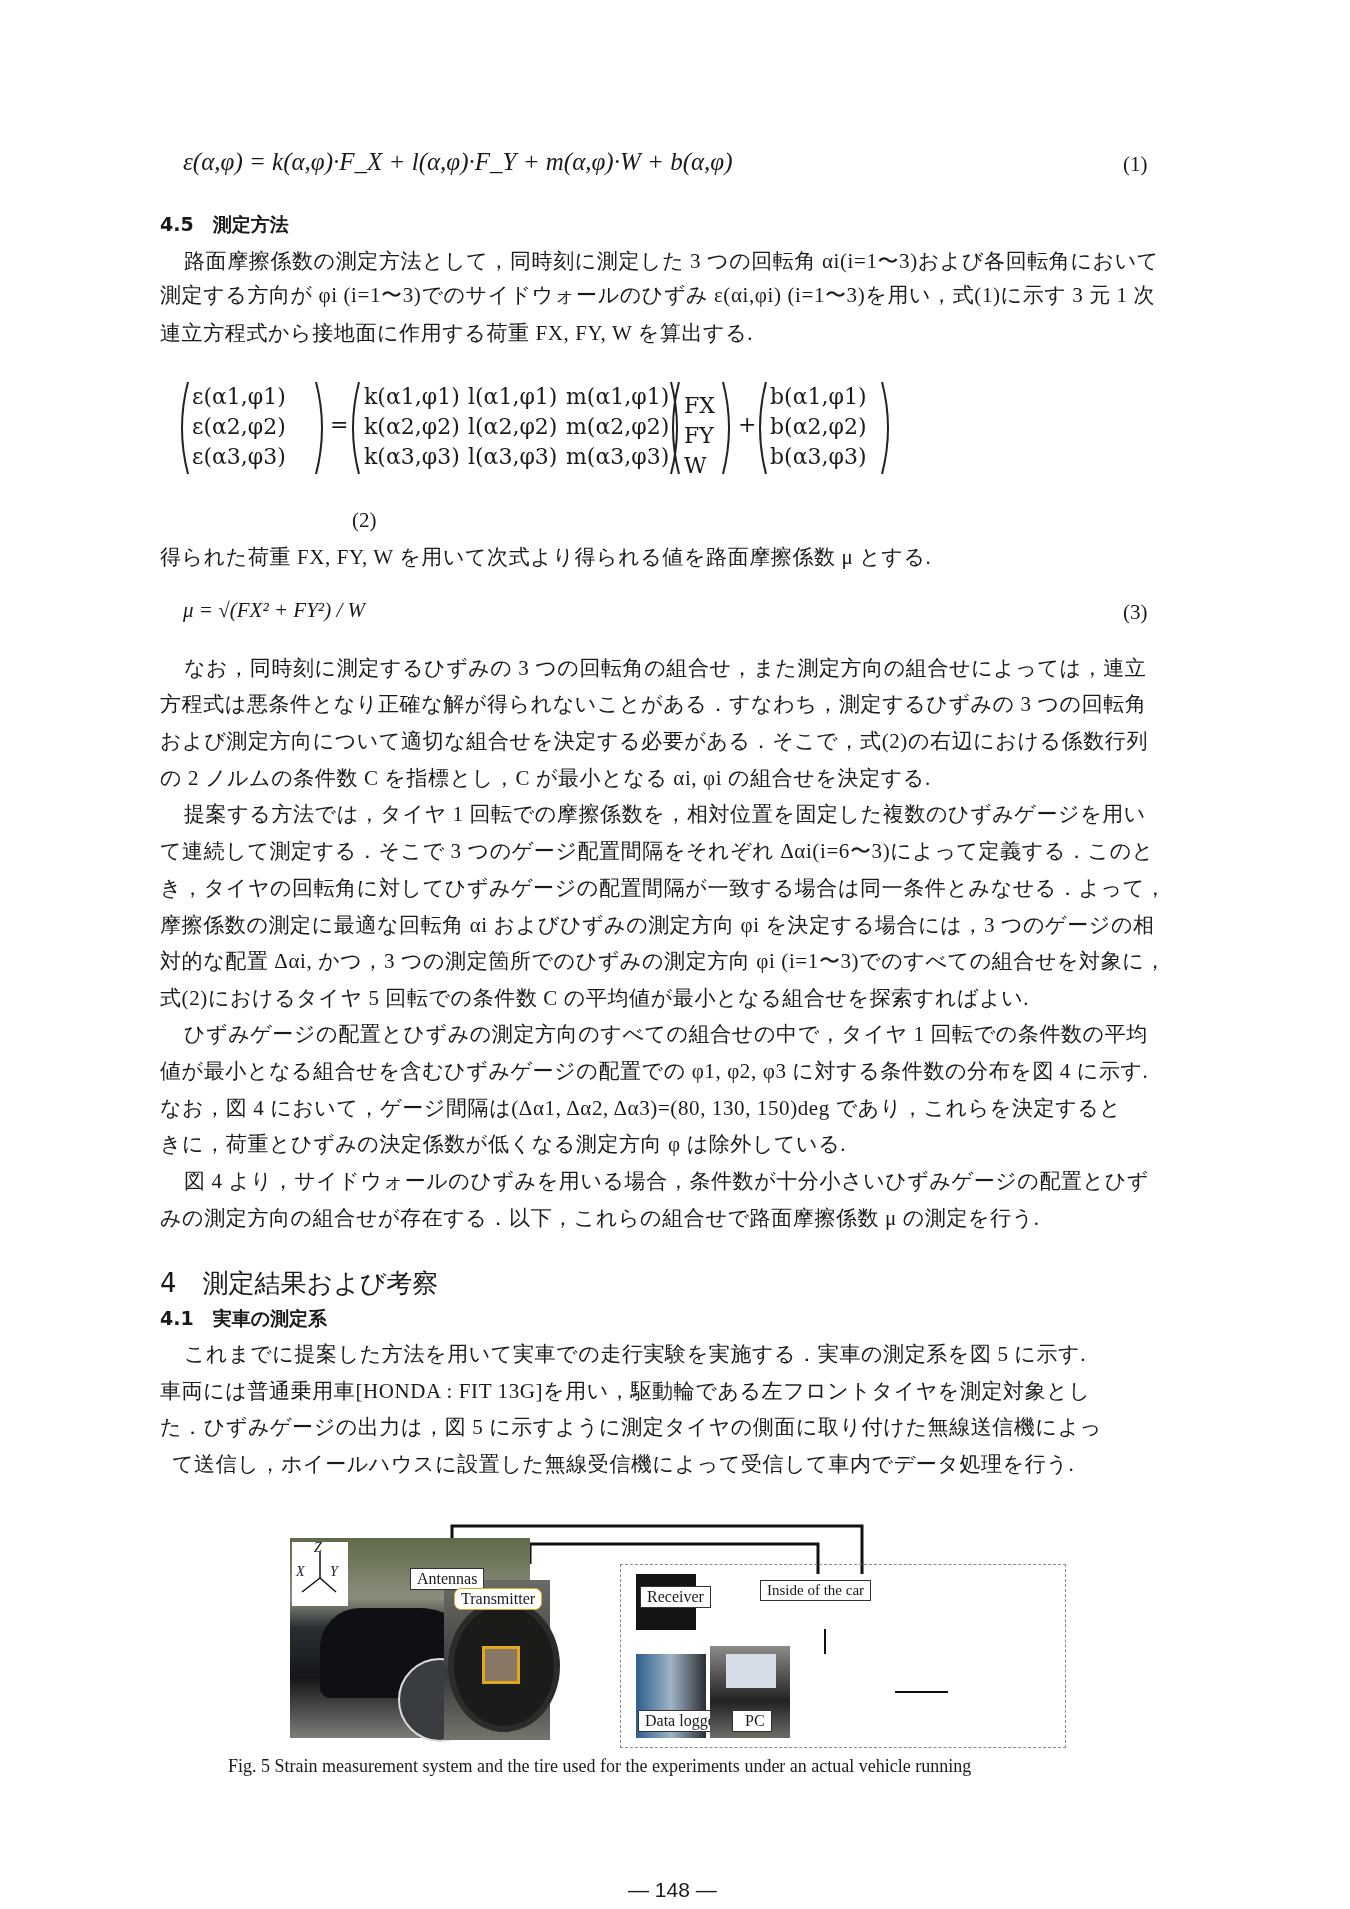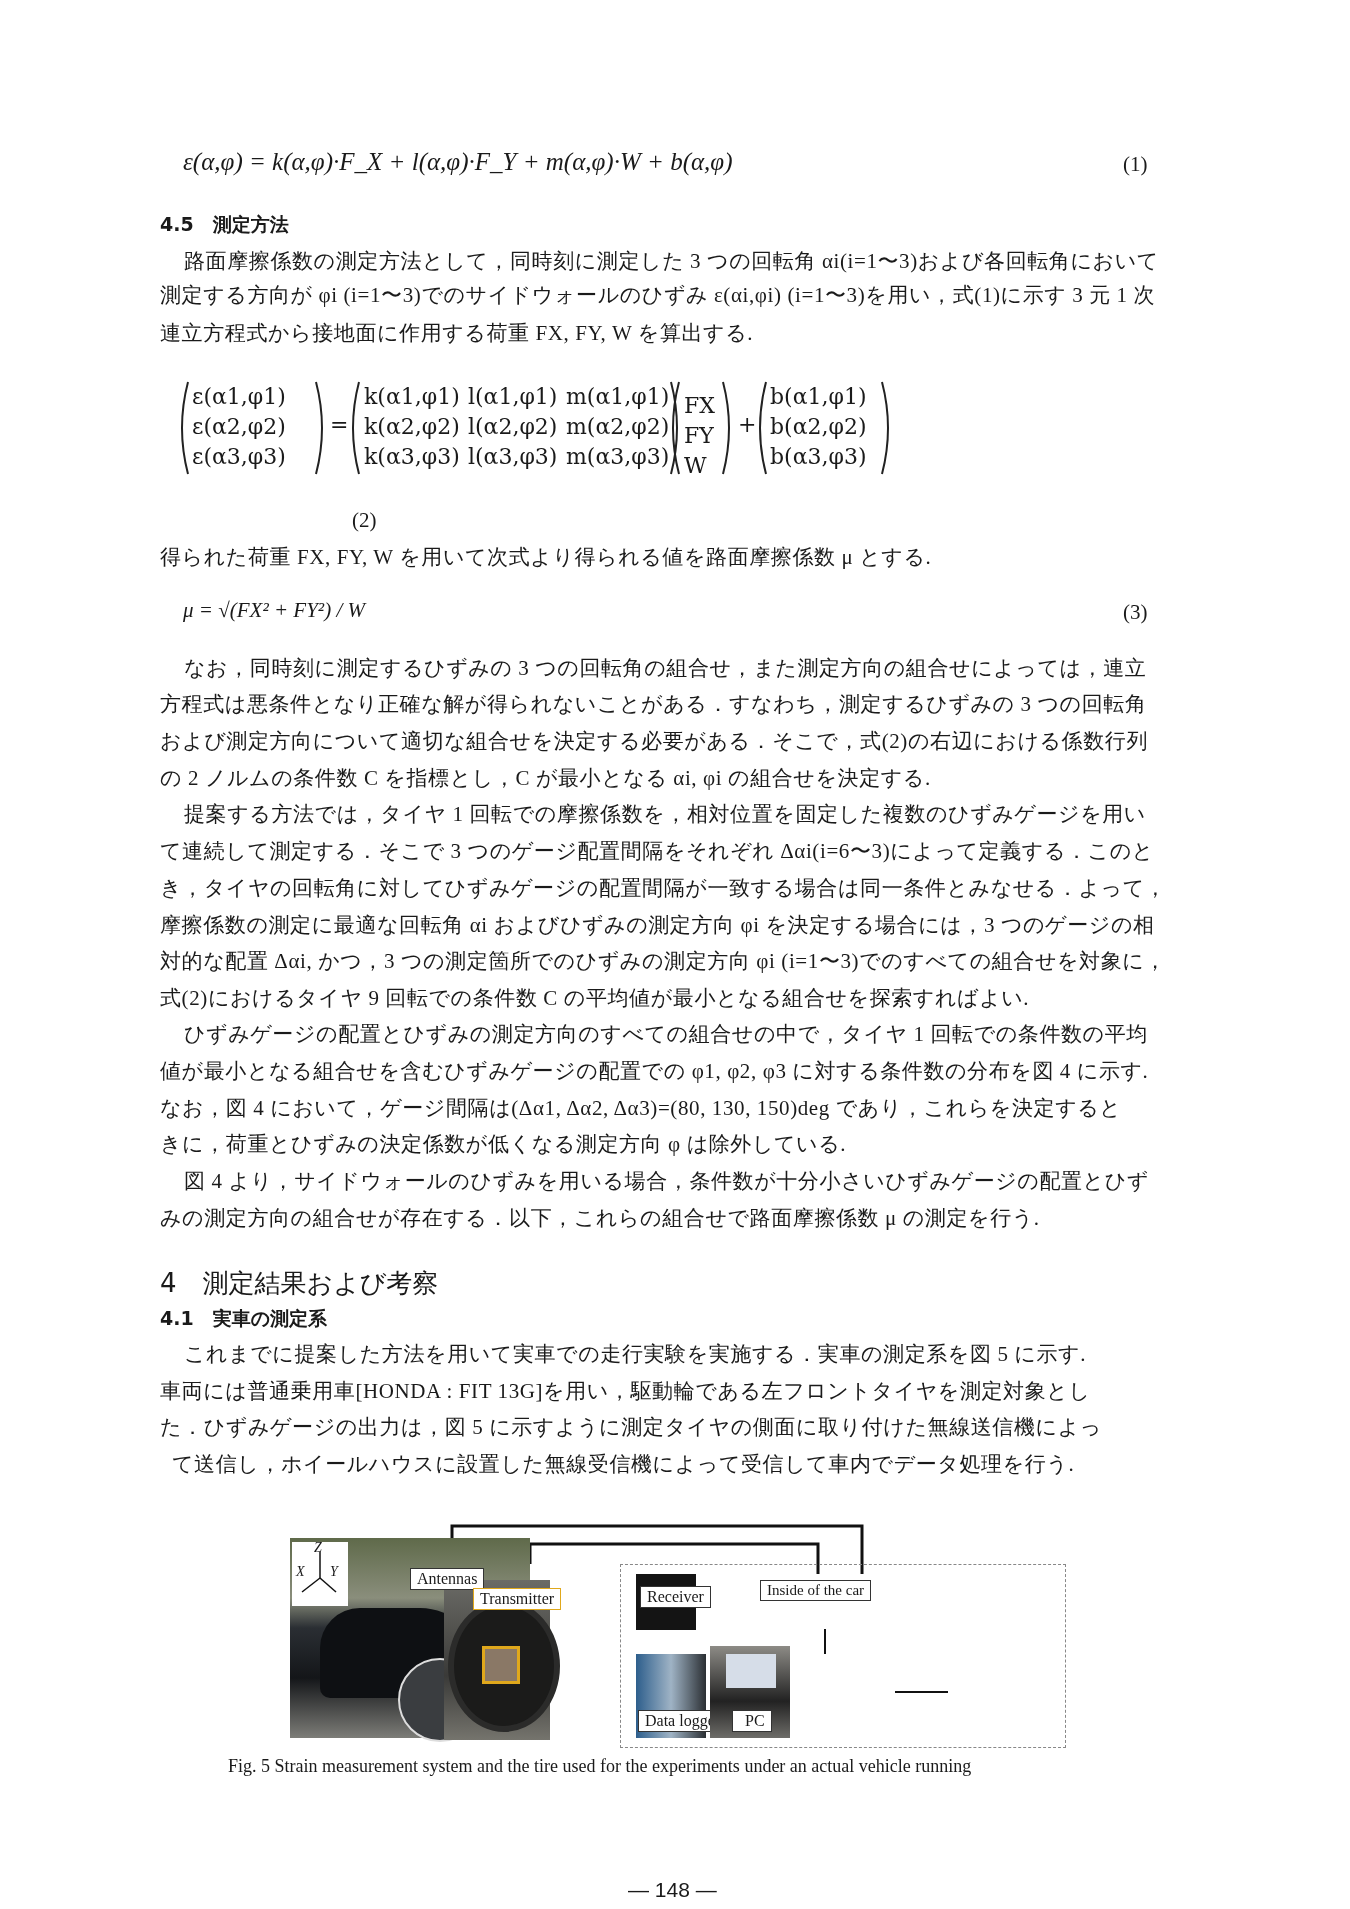--- a/index.html
+++ b/index.html
@@ -83,21 +83,21 @@
 <div class="abs line" style="left:184px; top:655px;">なお，同時刻に測定するひずみの 3 つの回転角の組合せ，また測定方向の組合せによっては，連立</div>
 <div class="abs line" style="left:160px; top:691px;">方程式は悪条件となり正確な解が得られないことがある．すなわち，測定するひずみの 3 つの回転角</div>
 <div class="abs line" style="left:160px; top:728px;">および測定方向について適切な組合せを決定する必要がある．そこで，式(2)の右辺における係数行列</div>
 <div class="abs line" style="left:160px; top:765px;">の 2 ノルムの条件数 C を指標とし，C が最小となる αi, φi の組合せを決定する.</div>
 
 <div class="abs line" style="left:184px; top:801px;">提案する方法では，タイヤ 1 回転での摩擦係数を，相対位置を固定した複数のひずみゲージを用い</div>
 <div class="abs line" style="left:160px; top:838px;">て連続して測定する．そこで 3 つのゲージ配置間隔をそれぞれ Δαi(i=6〜3)によって定義する．このと</div>
 <div class="abs line" style="left:160px; top:875px;">き，タイヤの回転角に対してひずみゲージの配置間隔が一致する場合は同一条件とみなせる．よって，</div>
 <div class="abs line" style="left:160px; top:912px;">摩擦係数の測定に最適な回転角 αi およびひずみの測定方向 φi を決定する場合には，3 つのゲージの相</div>
 <div class="abs line" style="left:160px; top:948px;">対的な配置 Δαi, かつ，3 つの測定箇所でのひずみの測定方向 φi (i=1〜3)でのすべての組合せを対象に，</div>
-<div class="abs line" style="left:160px; top:985px;">式(2)におけるタイヤ 9 回転での条件数 C の平均値が最小となる組合せを探索すればよい.</div>
+<div class="abs line" style="left:160px; top:985px;">式(2)におけるタイヤ 5 回転での条件数 C の平均値が最小となる組合せを探索すればよい.</div>
 
 <div class="abs line" style="left:184px; top:1021px;">ひずみゲージの配置とひずみの測定方向のすべての組合せの中で，タイヤ 1 回転での条件数の平均</div>
 <div class="abs line" style="left:160px; top:1058px;">値が最小となる組合せを含むひずみゲージの配置での φ1, φ2, φ3 に対する条件数の分布を図 4 に示す.</div>
 <div class="abs line" style="left:160px; top:1095px;">なお，図 4 において，ゲージ間隔は(Δα1, Δα2, Δα3)=(80, 130, 150)deg であり，これらを決定すると</div>
 <div class="abs line" style="left:160px; top:1131px;">きに，荷重とひずみの決定係数が低くなる測定方向 φ は除外している.</div>
 
 <div class="abs line" style="left:184px; top:1168px;">図 4 より，サイドウォールのひずみを用いる場合，条件数が十分小さいひずみゲージの配置とひず</div>
 <div class="abs line" style="left:160px; top:1205px;">みの測定方向の組合せが存在する．以下，これらの組合せで路面摩擦係数 μ の測定を行う.</div>
 
 <div class="abs h1" style="left:160px; top:1266px;">4　測定結果および考察</div>
@@ -129,21 +129,21 @@
       <span class="abs math" style="left:4px; top:22px; font-size:14px;">X</span>
       <span class="abs math" style="left:38px; top:22px; font-size:14px;">Y</span>
     </div>
   </div>
 
   <div class="abs" style="left:154px; top:56px; width:106px; height:160px; background:linear-gradient(180deg,#6b6b66,#3a3a38 60%,#75746d);">
     <div class="abs" style="left:4px; top:20px; width:100px; height:120px; border-radius:50%; background:#1b1b1a; border:6px solid #2b2b2a;"></div>
     <div class="abs" style="left:38px; top:66px; width:32px; height:32px; border:3px solid #e0a81c; background:#8a7866;"></div>
   </div>
   <div class="tag" style="left:120px; top:44px;">Antennas</div>
-  <div class="tag" style="left:183px; top:64px; border-color:#e0a81c;">Transmitter</div>
+  <div class="tag" style="left:164px; top:64px; border-color:#e0a81c;border-radius:7px;">Transmitter</div>
 
   <div class="abs" style="left:330px; top:40px; width:444px; height:182px; border:1.5px dashed #888;"></div>
   <div class="tag" style="left:470px; top:56px; font-size:15px;">Inside of the car</div>
   <div class="abs" style="left:346px; top:50px; width:60px; height:56px; background:#141414;"></div>
   <div class="tag" style="left:350px; top:62px;">Receiver</div>
   <div class="abs" style="left:346px; top:130px; width:70px; height:84px; background:linear-gradient(90deg,#2d5e8c,#9fb3c5 50%,#2b2f33);"></div>
   <div class="tag" style="left:348px; top:186px;">Data logger</div>
   <div class="abs" style="left:420px; top:122px; width:80px; height:92px; background:linear-gradient(180deg,#8d8b86,#222 60%,#6d6c68);">
     <div class="abs" style="left:16px; top:8px; width:50px; height:34px; background:#d6dde8;"></div>
   </div>

